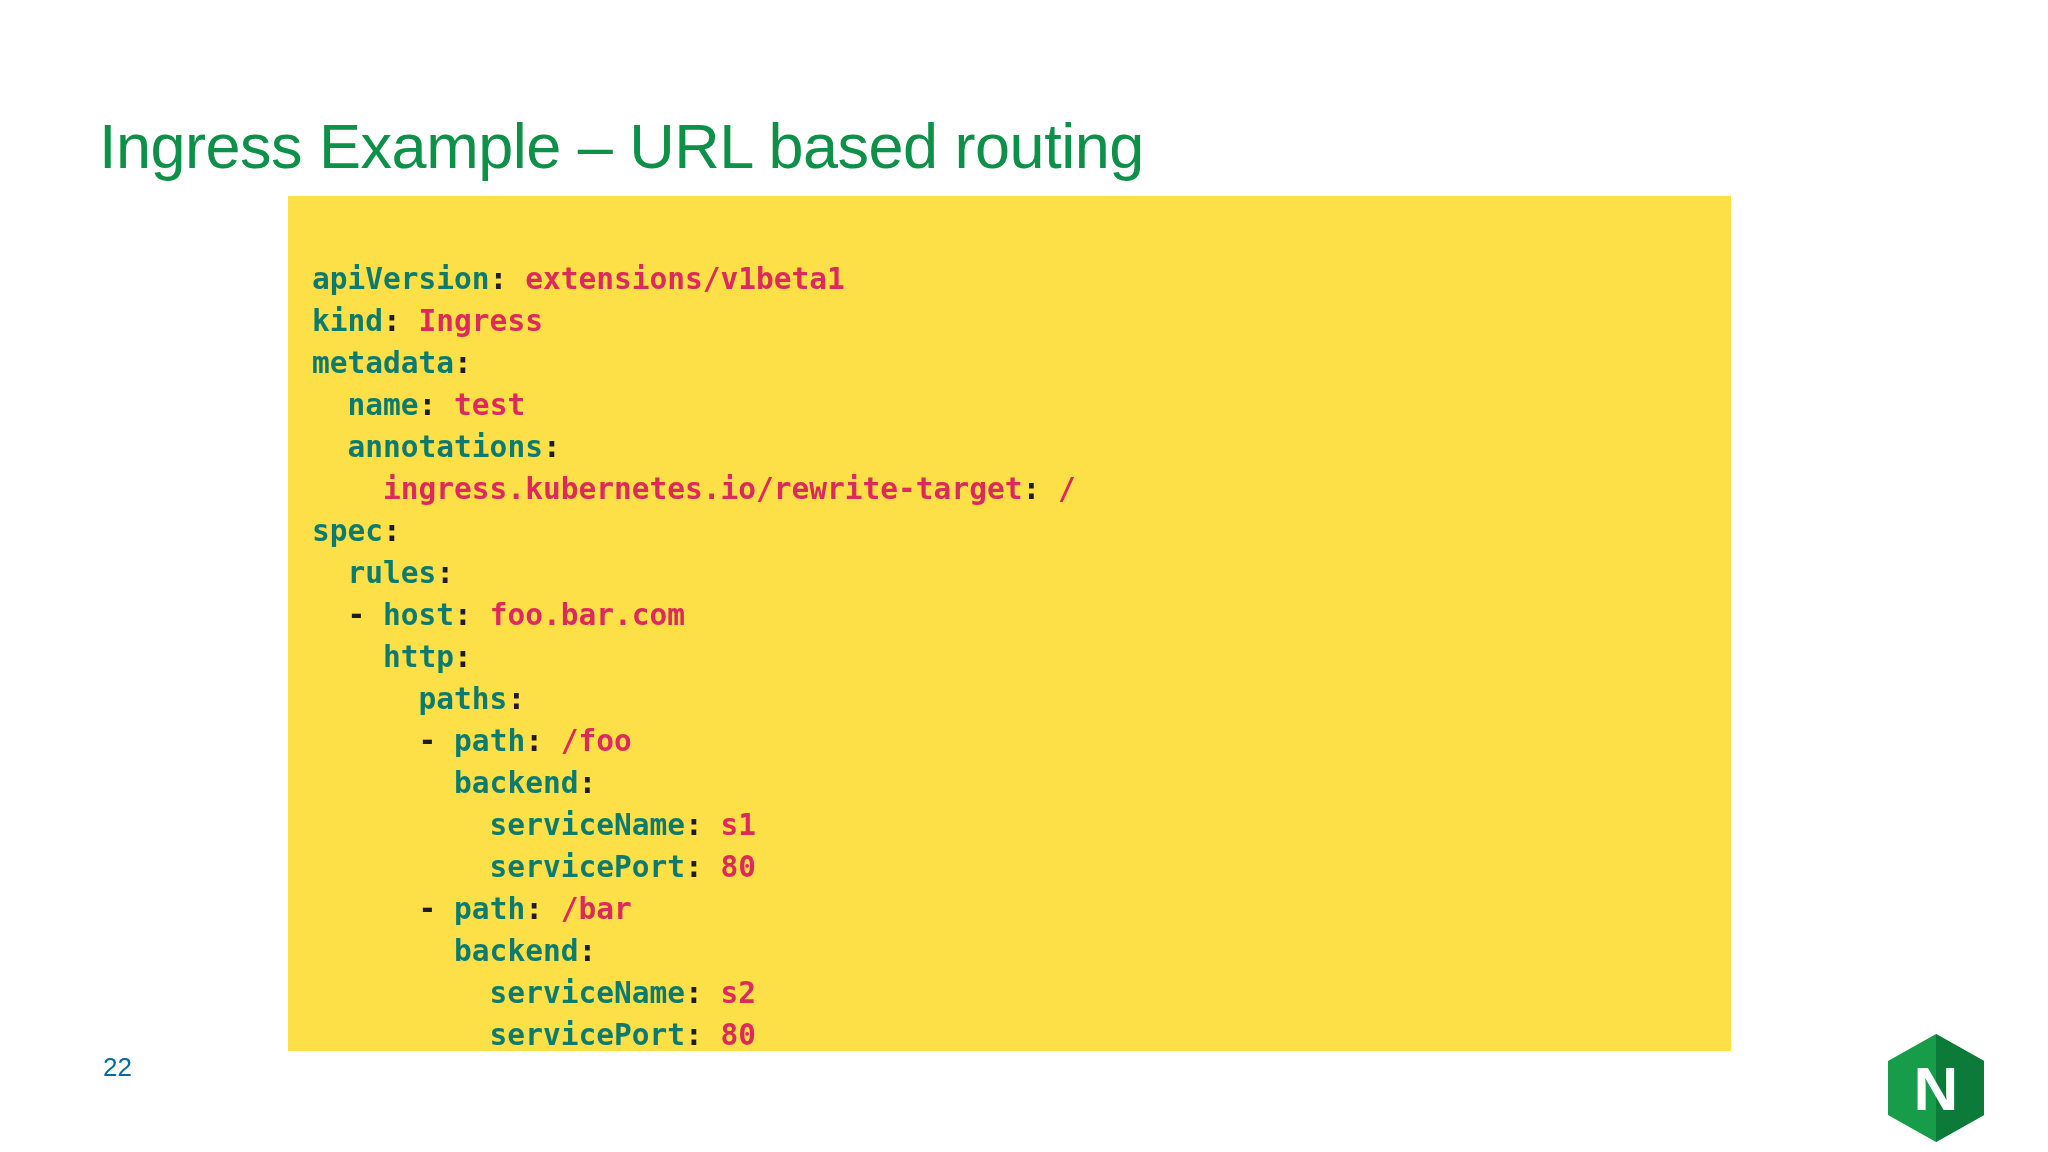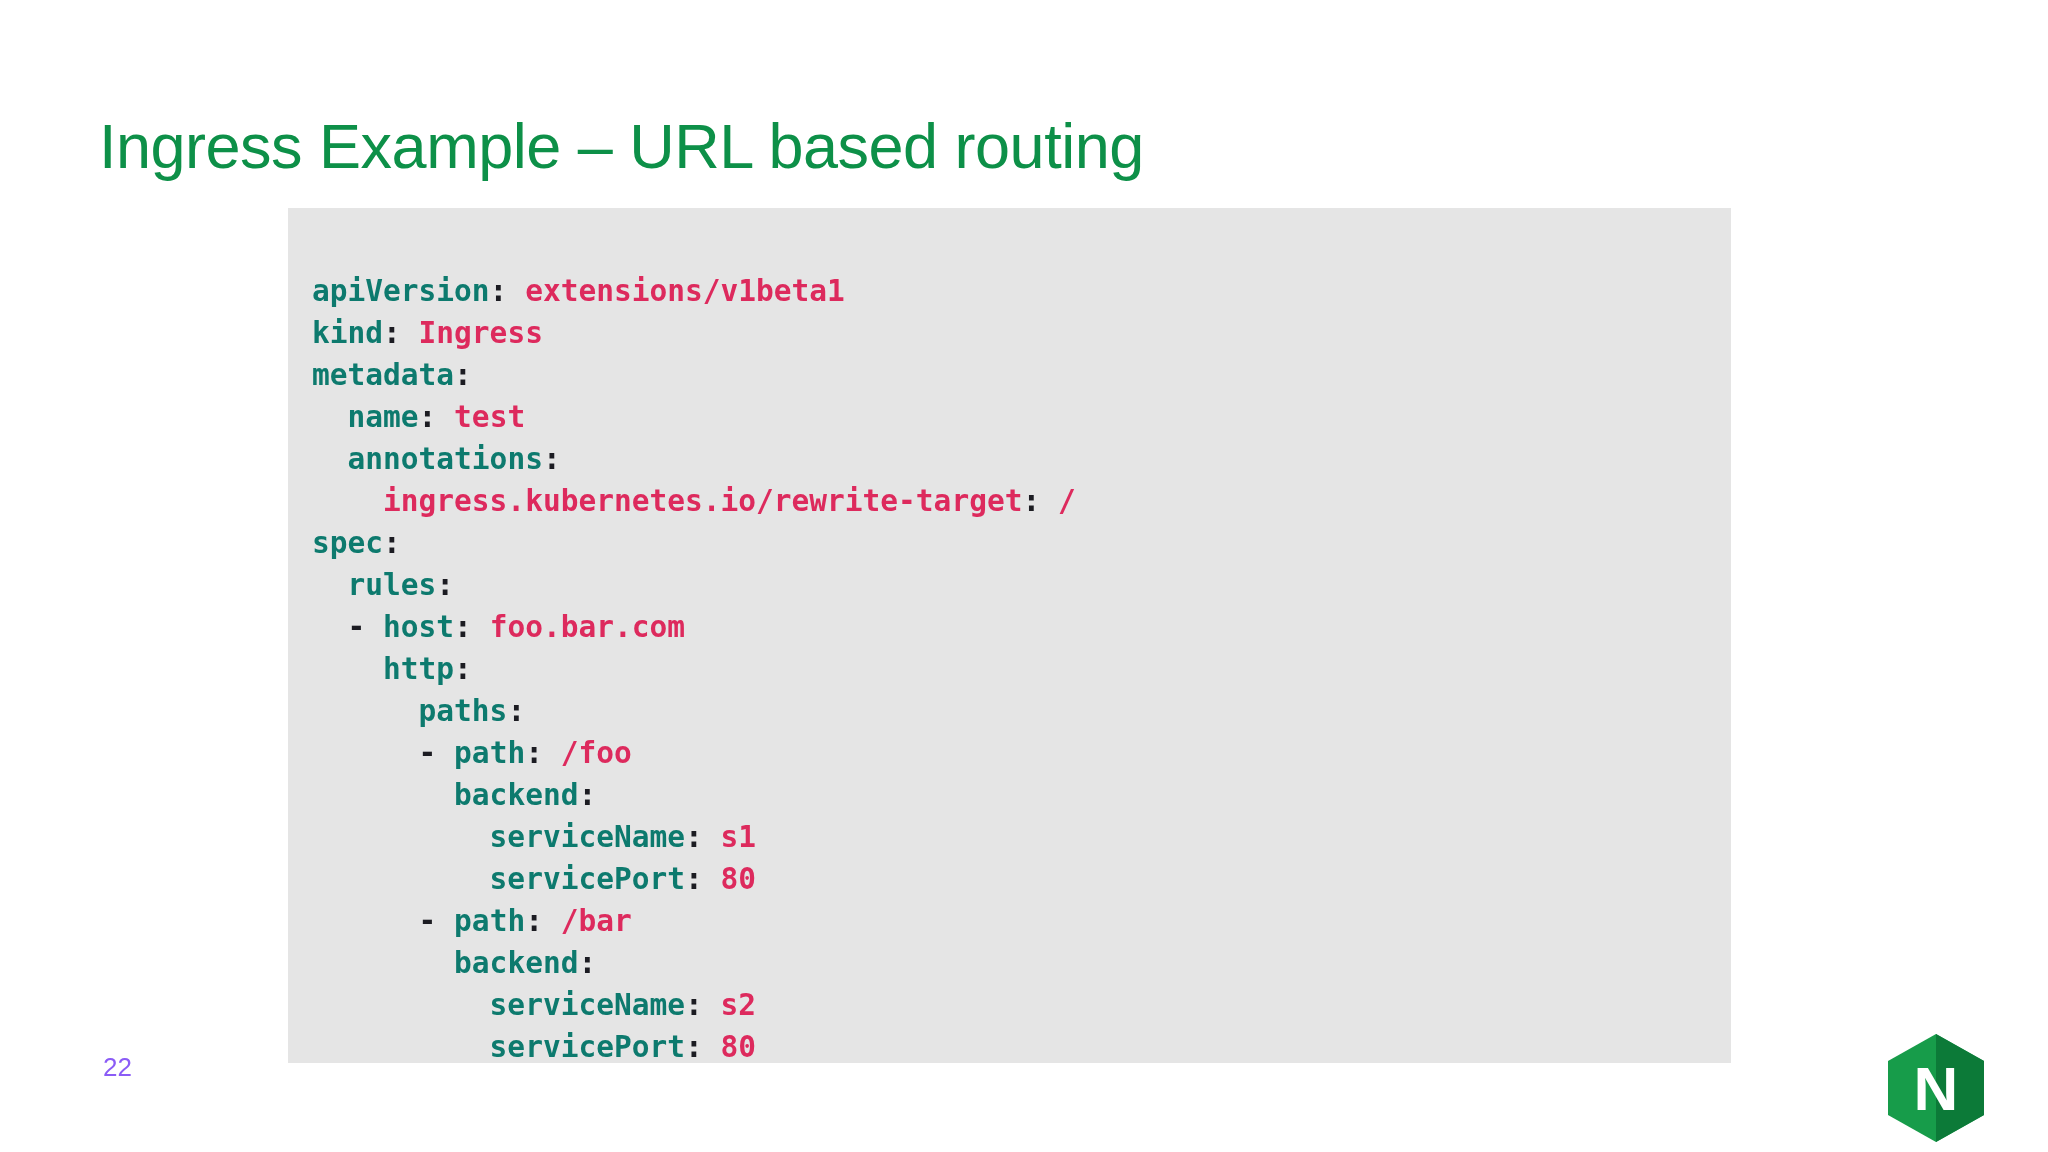--- a/index.html
+++ b/index.html
@@ -25,24 +25,24 @@
     font-weight: 400;
     letter-spacing: -0.5px;
     color: #0d9048;
     white-space: nowrap;
   }
 
   
   #code-block {
     position: absolute;
     left: 288px;
-    top: 208px;
+    top: 196px;
     width: 1443px;
     height: 855px;
-    background: #e5e5e5;
+    background: #fde047;
     box-sizing: border-box;
     padding: 32px 0 0 24px;
     overflow: hidden;
   }
   #code-listing {
     font-family: "DejaVu Sans Mono", "Liberation Mono", monospace;
     font-size: 29.5px;
     line-height: 42px;
     white-space: pre;
     font-weight: 700;
@@ -57,21 +57,21 @@
   .tok-punct { color: #1c1c22; }
   .tok-dash  { color: #1c1c22; }
 
   
   #page-number {
     position: absolute;
     left: 103px;
     top: 1052px;
     font-family: "Liberation Sans", sans-serif;
     font-size: 26px;
-    color: #8b5cf6;
+    color: #0369a1;
   }
 
   
   #nginx-logo {
     position: absolute;
     left: 1884px;
     top: 1032px;
     width: 104px;
     height: 112px;
   }

